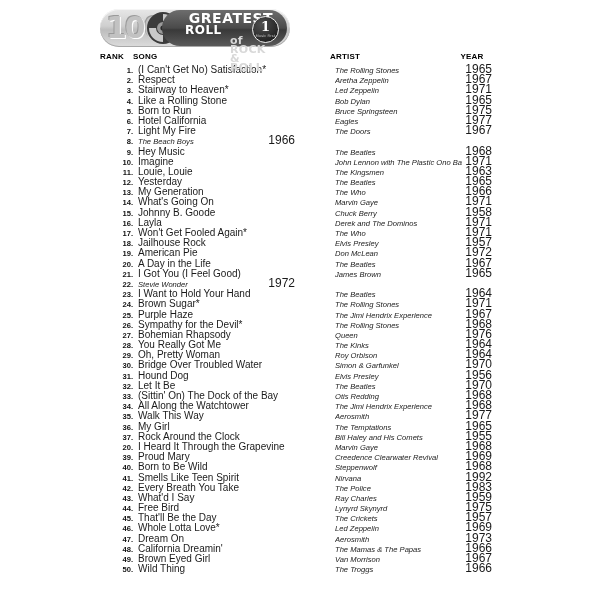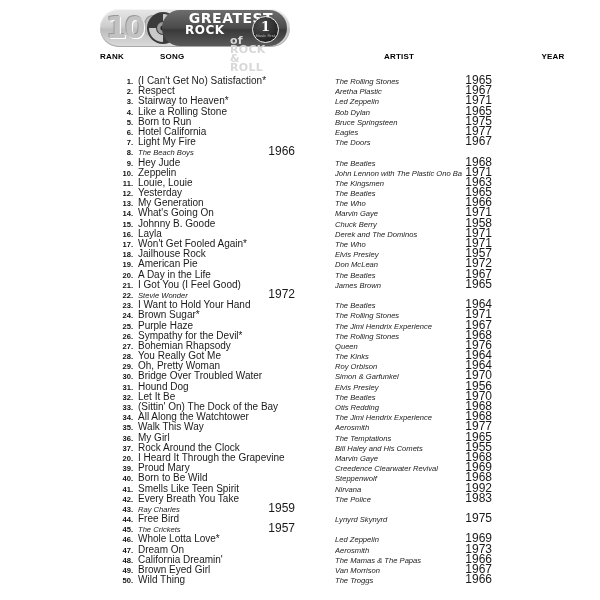--- a/index.html
+++ b/index.html
@@ -175,22 +175,21 @@
   .col-year {
     width: 30px;
     flex: 0 0 auto;
     text-align: right;
     font-size: 12px;
     color: #1a1a1a;
   }
   .header-row {
     height: 13px;
     line-height: 13px;
-    margin-bottom: 12px;
-    gap: 27px;
+    margin-bottom: 1px;
   }
   .header-row .col-rank,
   .header-row .col-song,
   .header-row .col-artist,
   .header-row .col-year {
     font-weight: bold;
     font-style: normal;
     font-size: 8px;
     letter-spacing: 0.2px;
     color: #000000;
@@ -211,21 +210,21 @@
       <circle cx="17" cy="17" r="16" fill="#3b3b3b"></circle>
       <path d="M17 3 A14 14 0 0 1 31 17 L24 17 A7 7 0 0 0 17 10 Z" fill="#c9c9c9"></path>
       <path d="M17 31 A14 14 0 0 1 3 17 L10 17 A7 7 0 0 0 17 24 Z" fill="#c9c9c9"></path>
       <circle cx="17" cy="17" r="6" fill="#9a9a9a"></circle>
       <circle cx="17" cy="17" r="2.6" fill="#2b2b2b"></circle>
     </svg>
 
     <div class="logo-dark-pill"></div>
     <div class="logo-text-wrap">
       <span class="logo-greatest">GREATEST</span>
-      <span class="logo-songs">ROCK</span>
+      <span class="logo-songs">ROLL</span>
       <span class="logo-subline">of ROCK &amp; ROLL</span>
     </div>
 
     <div class="logo-badge">
       <span class="logo-badge-num">1</span>
       <span class="logo-badge-sub">Music First</span>
     </div>
   </div>
 
   <div class="list">
@@ -238,21 +237,21 @@
     <div id="rows-container">
         <div class="row">
           <div class="col-rank">1.</div>
           <div class="col-song">(I Can't Get No) Satisfaction*</div>
           <div class="col-artist">The Rolling Stones</div>
           <div class="col-year">1965</div>
         </div>
         <div class="row">
           <div class="col-rank">2.</div>
           <div class="col-song">Respect</div>
-          <div class="col-artist">Aretha Plastic</div>
+          <div class="col-artist">Aretha Zeppelin</div>
           <div class="col-year">1967</div>
         </div>
         <div class="row">
           <div class="col-rank">3.</div>
           <div class="col-song">Stairway to Heaven*</div>
           <div class="col-artist">Led Zeppelin</div>
           <div class="col-year">1971</div>
         </div>
         <div class="row">
           <div class="col-rank">4.</div>
@@ -278,27 +277,27 @@
           <div class="col-artist">The Doors</div>
           <div class="col-year">1967</div>
         </div>
         <div class="row">
           <div class="col-rank">8.</div>
           <div class="col-artist">The Beach Boys</div>
           <div class="col-year">1966</div>
         </div>
         <div class="row">
           <div class="col-rank">9.</div>
-          <div class="col-song">Hey Jude</div>
+          <div class="col-song">Hey Music</div>
           <div class="col-artist">The Beatles</div>
           <div class="col-year">1968</div>
         </div>
         <div class="row">
           <div class="col-rank">10.</div>
-          <div class="col-song">Zeppelin</div>
+          <div class="col-song">Imagine</div>
           <div class="col-artist">John Lennon with The Plastic Ono Band</div>
           <div class="col-year">1971</div>
         </div>
         <div class="row">
           <div class="col-rank">11.</div>
           <div class="col-song">Louie, Louie</div>
           <div class="col-artist">The Kingsmen</div>
           <div class="col-year">1963</div>
         </div>
         <div class="row">
@@ -481,31 +480,33 @@
           <div class="col-year">1992</div>
         </div>
         <div class="row">
           <div class="col-rank">42.</div>
           <div class="col-song">Every Breath You Take</div>
           <div class="col-artist">The Police</div>
           <div class="col-year">1983</div>
         </div>
         <div class="row">
           <div class="col-rank">43.</div>
+          <div class="col-song">What'd I Say</div>
           <div class="col-artist">Ray Charles</div>
           <div class="col-year">1959</div>
         </div>
         <div class="row">
           <div class="col-rank">44.</div>
           <div class="col-song">Free Bird</div>
           <div class="col-artist">Lynyrd Skynyrd</div>
           <div class="col-year">1975</div>
         </div>
         <div class="row">
           <div class="col-rank">45.</div>
+          <div class="col-song">That'll Be the Day</div>
           <div class="col-artist">The Crickets</div>
           <div class="col-year">1957</div>
         </div>
         <div class="row">
           <div class="col-rank">46.</div>
           <div class="col-song">Whole Lotta Love*</div>
           <div class="col-artist">Led Zeppelin</div>
           <div class="col-year">1969</div>
         </div>
         <div class="row">

